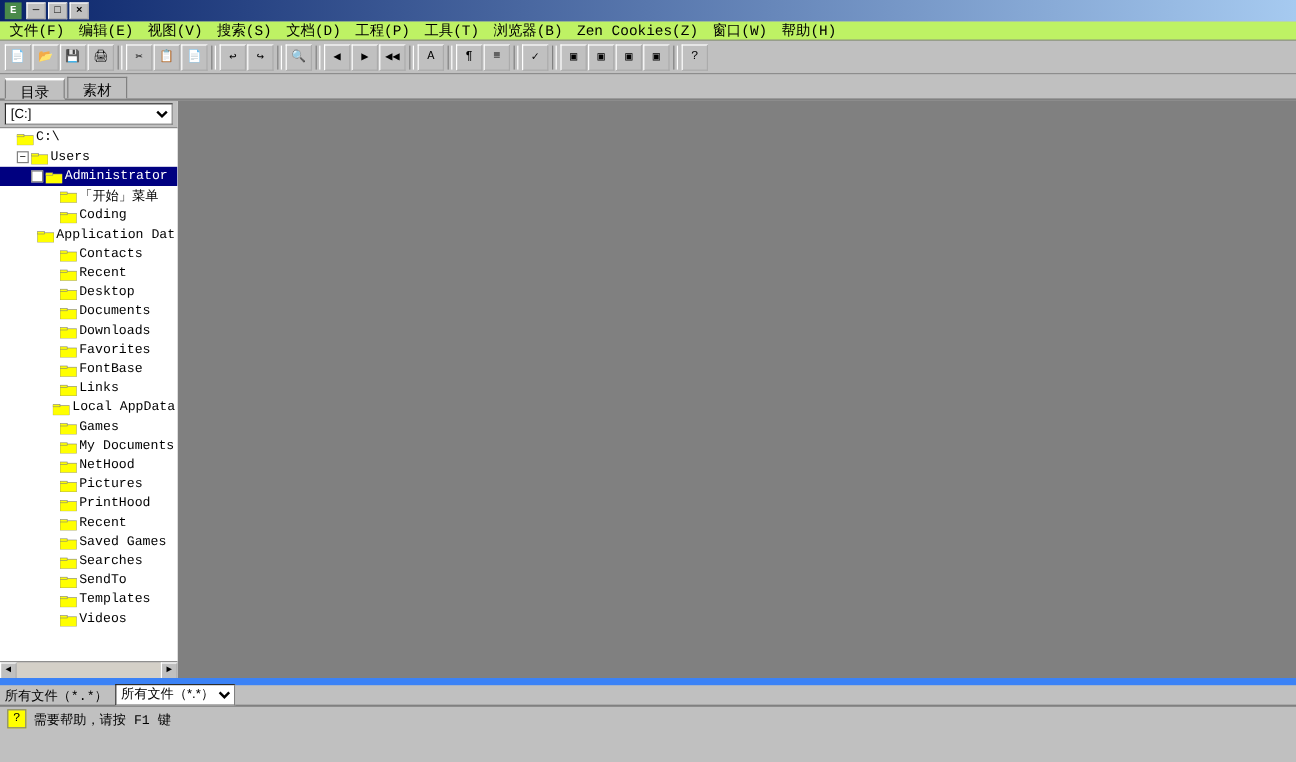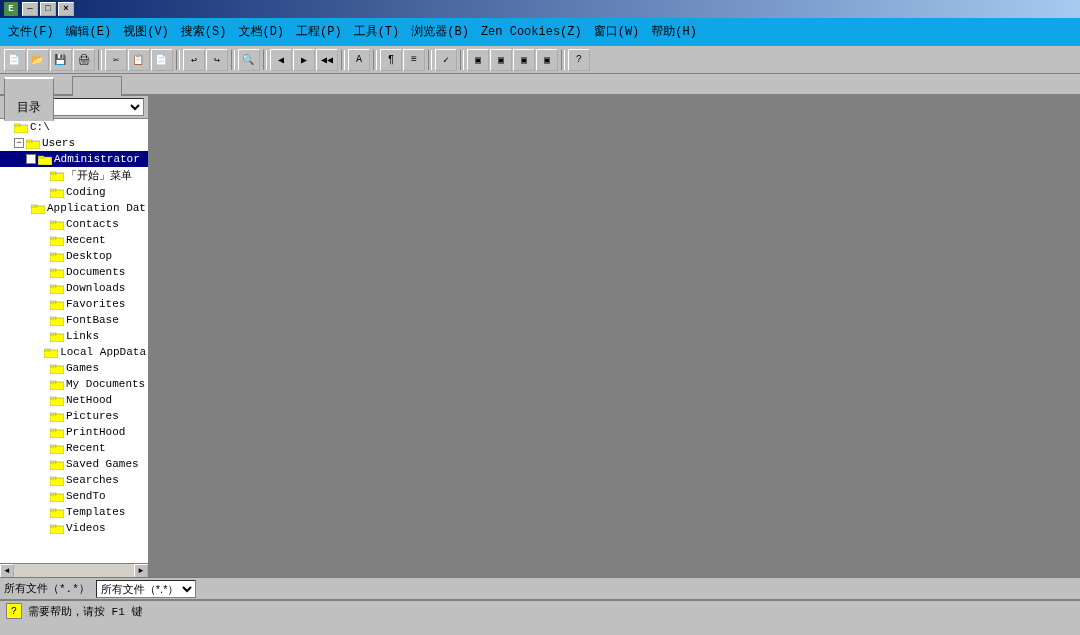--- a/index.html
+++ b/index.html
@@ -44,22 +44,22 @@
       background: #c0c0c0;
       border: 1px outset #ffffff;
       font-size: 9px;
       display: flex; align-items: center; justify-content: center;
       cursor: pointer;
       color: black;
     }
 
     
     #menu-bar {
-      background: #0ea5e9;
-      height: 28px;
+      background: #bef264;
+      height: 16px;
       display: flex;
       align-items: center;
       padding: 4px 2px;
       border-bottom: 1px solid #808080;
     }
     .menu-item {
       padding: 2px 6px;
       font-size: 12px;
       cursor: pointer;
       white-space: nowrap;
@@ -101,27 +101,27 @@
 
     
     #tabs {
       display: flex;
       background: #c0c0c0;
       padding: 2px 4px 0;
       border-bottom: 2px solid #808080;
       height: 22px;
     }
     .tab {
-      padding: 20px 12px;
+      padding: 2px 12px;
       border: 1px solid #808080;
       border-bottom: none;
       background: #c0c0c0;
       cursor: pointer;
       font-size: 12px;
-      margin-right: 18px;
+      margin-right: 2px;
     }
     .tab.active {
       background: #c0c0c0;
       border-top: 2px solid #ffffff;
       font-weight: normal;
       position: relative;
       top: 1px;
       z-index: 2;
       border-bottom: 2px solid #c0c0c0;
     }
@@ -223,21 +223,21 @@
       background: #808080;
     }
 
     
     #file-filter {
       background: #c0c0c0;
       height: 22px;
       display: flex;
       align-items: center;
       padding: 2px 4px;
-      border-top: 1px solid #3b82f6;
+      border-top: 6px solid #3b82f6;
       font-size: 11px;
     }
     #file-filter select {
       height: 18px;
       font-size: 11px;
       border: 1px inset #808080;
       background: white;
       margin-left: 2px;
     }
 

